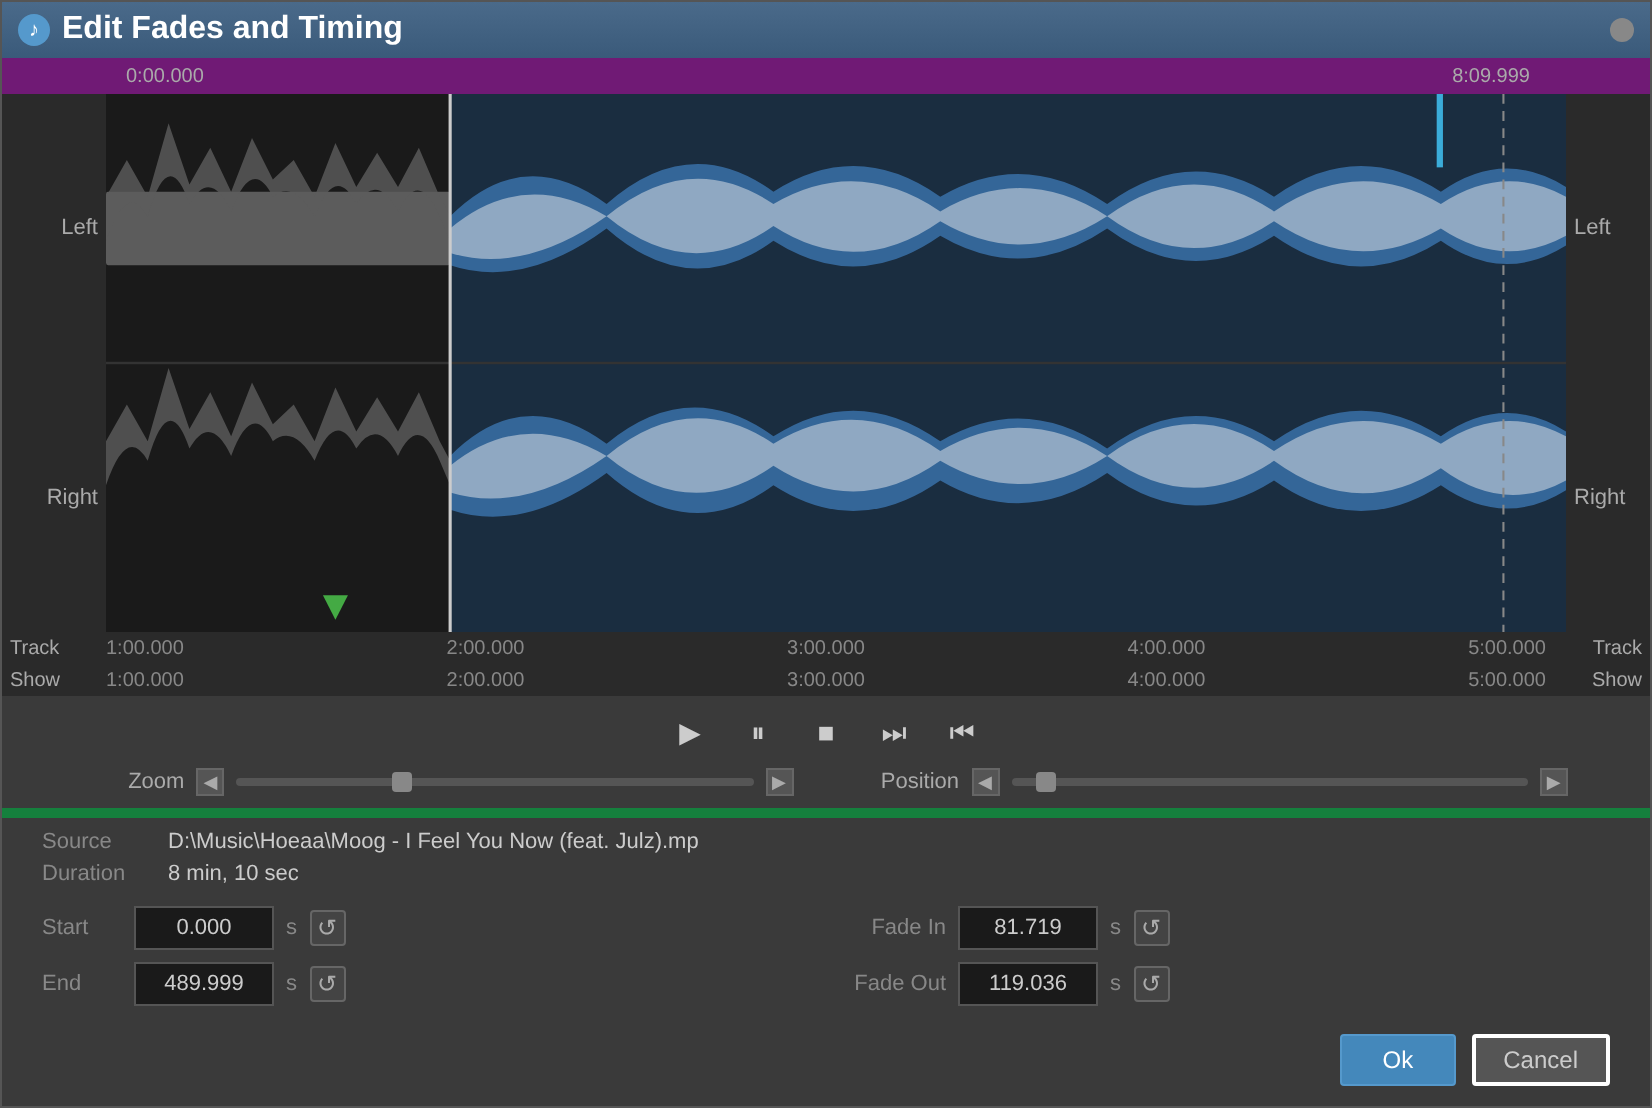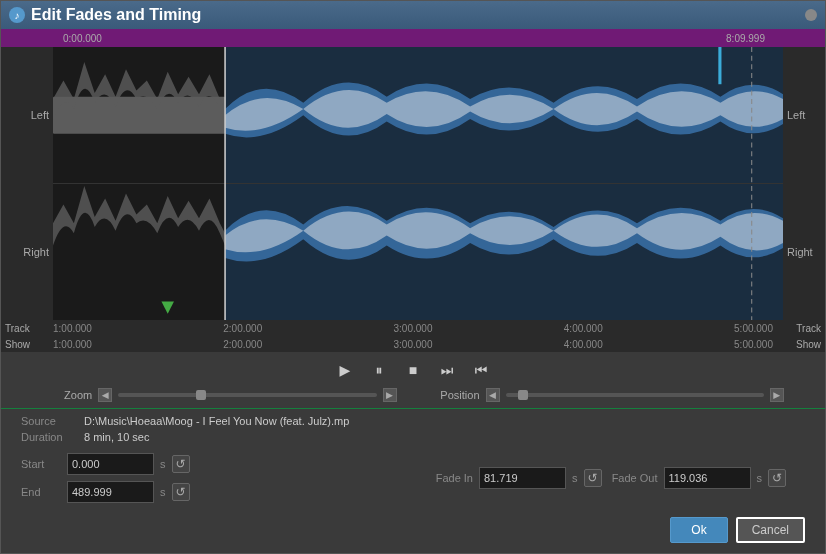--- a/index.html
+++ b/index.html
@@ -218,21 +218,21 @@
       display: flex;
       align-items: center;
       justify-content: center;
     }
     .info-section {
       background: #3a3a3a;
       padding: 6px 20px;
       display: flex;
       flex-direction: column;
       gap: 4px;
-      border-top: 1px solid #15803d;
+      border-top: 5px solid #15803d;
     }
     .info-row {
       display: flex;
       align-items: center;
       gap: 8px;
     }
     .info-label {
       color: #888;
       font-size: 11px;
       width: 55px;
@@ -249,41 +249,42 @@
     }
     .left-params {
       flex: 1;
       display: flex;
       flex-direction: column;
       gap: 6px;
     }
     .right-params {
       flex: 1;
       display: flex;
-      flex-direction: row;
+      flex-direction: column;
       gap: 6px;
     }
     .param-row {
       display: flex;
       align-items: center;
       gap: 6px;
     }
     .param-label {
       color: #888;
       font-size: 11px;
       width: 40px;
     }
     .param-input {
       background: #1a1a1a;
       border: 1px solid #555;
       color: #ccc;
       font-size: 11px;
       padding: 2px 4px;
-      width: 87px;
+      width: 70px;
       height: 22px;
+      text-align: center;
     }
     .param-unit {
       color: #888;
       font-size: 11px;
     }
     .param-reset {
       width: 18px;
       height: 18px;
       background: #444;
       border: 1px solid #666;

